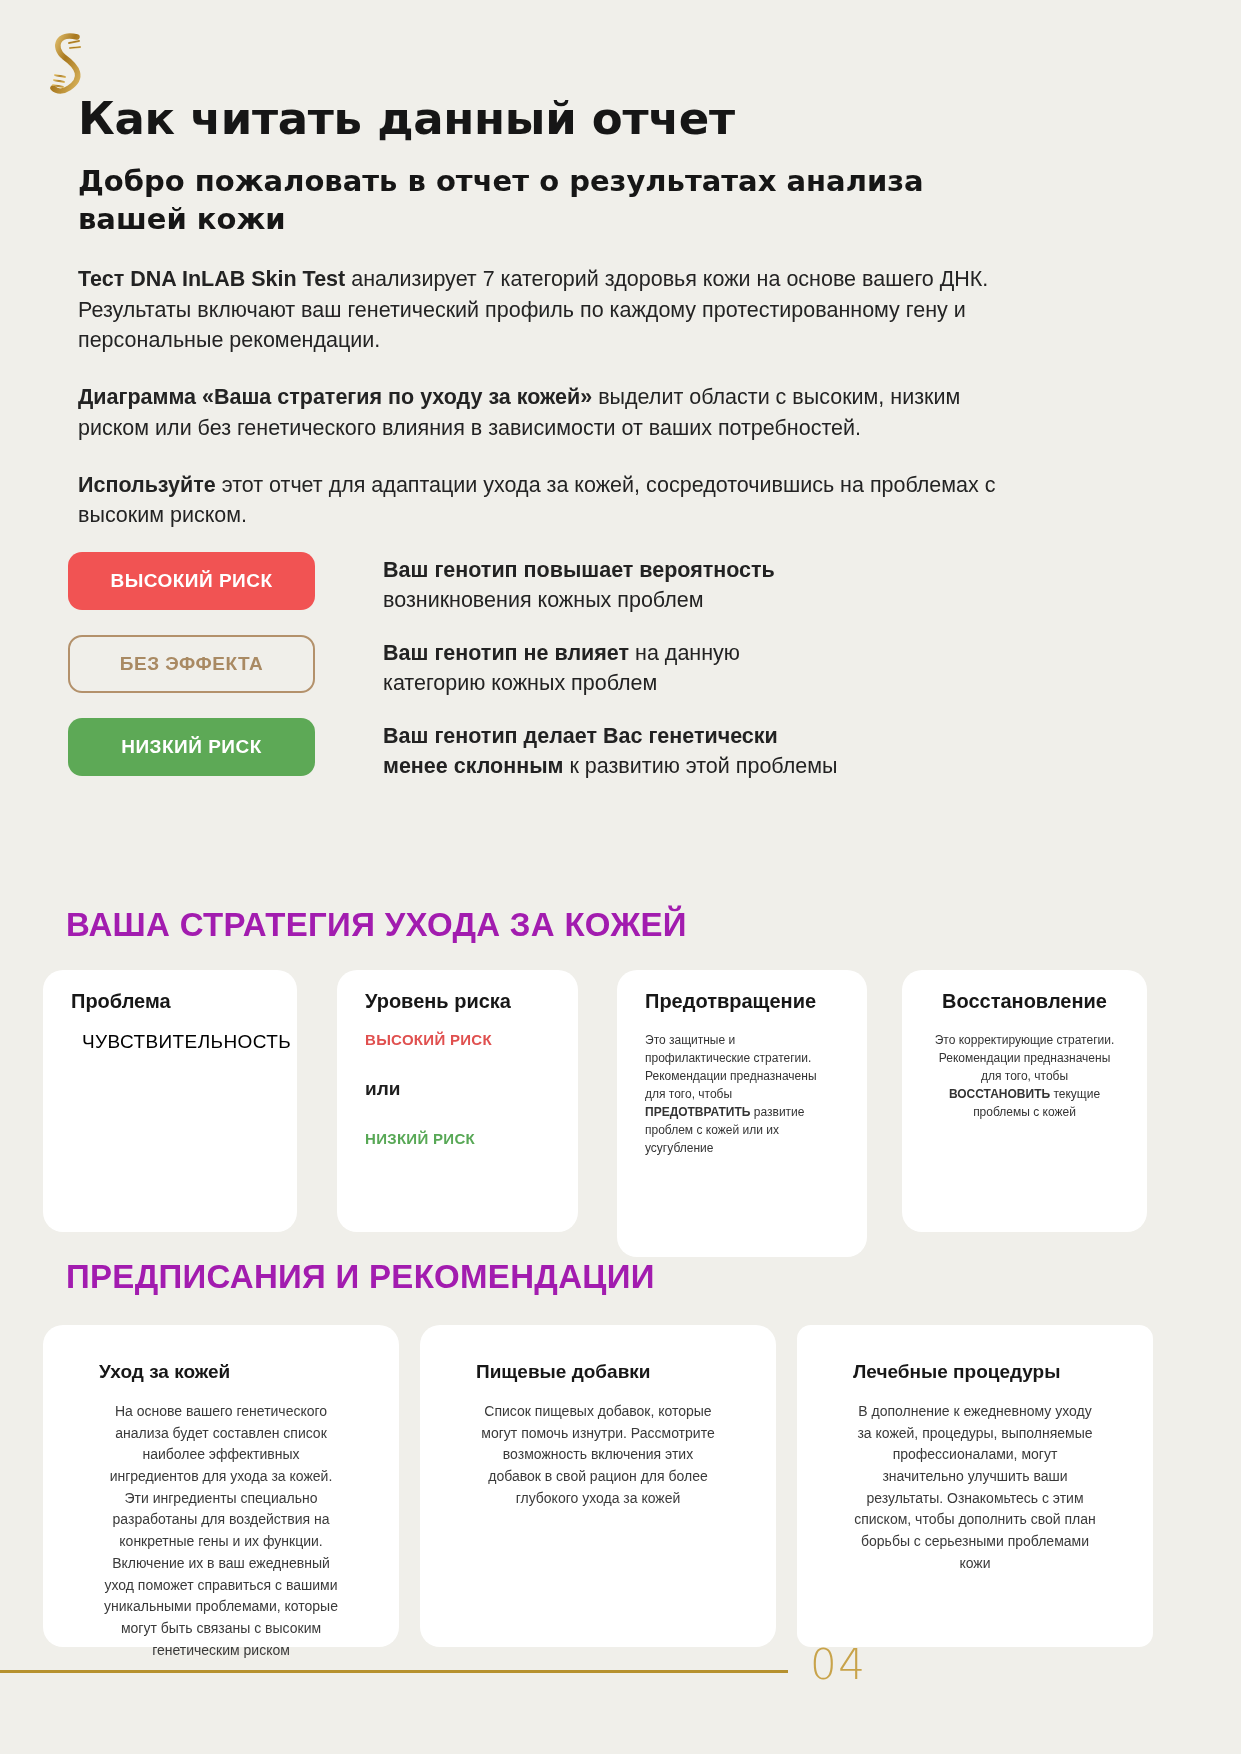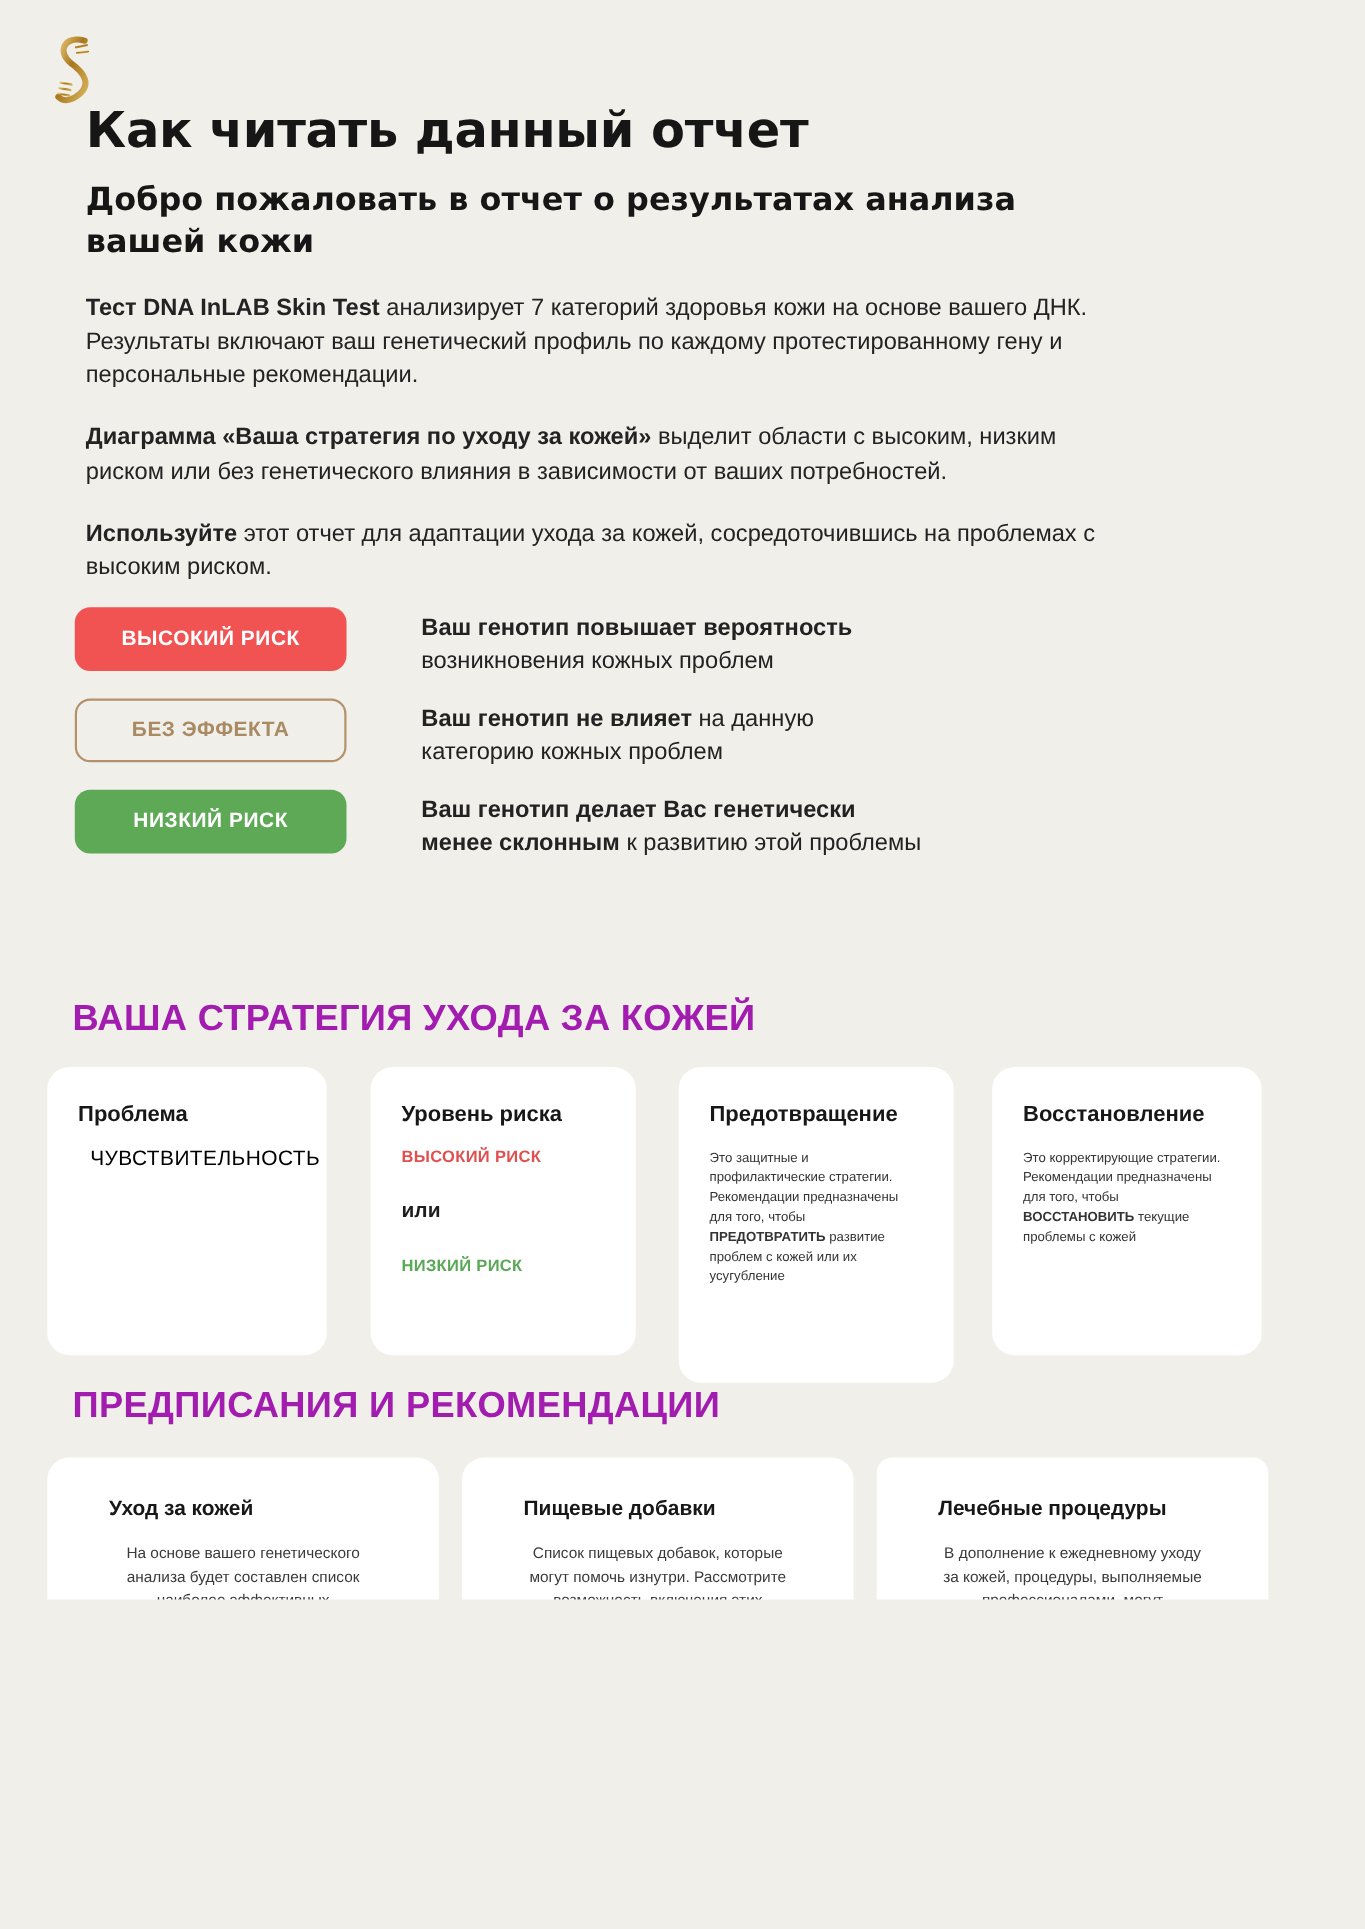--- a/index.html
+++ b/index.html
@@ -2,21 +2,21 @@
 <html><head>
 <meta charset="utf-8">
 <style>
   html,body{margin:0;padding:0;}
   body{
     width:1241px;height:1754px;
     background:#f0efea;
     font-family:"Liberation Sans", sans-serif;
     color:#1e1e1c;
   }
-  .page{position:relative;width:1241px;height:1454px;overflow:hidden;}
+  .page{position:relative;width:1241px;height:1754px;overflow:hidden;}
 
   .logo{position:absolute;left:44px;top:30px;width:46px;height:68px;}
 
   .h1{
     position:absolute;left:78px;top:92px;
     font-size:45px;font-weight:800;letter-spacing:-0.3px;color:#161616;
     font-family:"DejaVu Sans", sans-serif;
   }
   .h2{
     position:absolute;left:78px;top:163px;
@@ -43,25 +43,25 @@
 
   .sec-heading{
     position:absolute;left:66px;
     font-size:33px;font-weight:700;letter-spacing:0.3px;color:#a21caf;
   }
   .sec-heading.s1{top:906px;}
   .sec-heading.s2{top:1258px;}
 
   .cards1{position:absolute;left:43px;top:970px;display:flex;align-items:flex-start;}
   .card{background:#ffffff;border-radius:20px;box-sizing:border-box;}
-  .cards1 .card{padding:32px 28px;}
+  .cards1 .card{padding:20px 28px;}
   .card-c1{width:254px;min-height:262px;margin-right:40px;}
   .card-c2{width:241px;min-height:262px;margin-right:39px;}
   .card-c3{width:250px;min-height:287px;margin-right:35px;}
-  .card-c4{width:245px;min-height:262px;}
+  .card-c4{width:245px;min-height:262px;text-align:center;}
   .card h3{margin:0 0 18px 0;font-size:20px;font-weight:700;color:#171717;}
   .problem-value{font-size:19px;letter-spacing:0.4px;color:#000000;margin-left:11px;}
   .risk-high{color:#e0504f;font-weight:700;font-size:15px;letter-spacing:0.3px;margin-bottom:30px;}
   .risk-or{font-weight:700;font-size:19px;margin-bottom:30px;color:#1e1e1e;}
   .risk-low{color:#58a856;font-weight:700;font-size:15px;letter-spacing:0.3px;}
   .card-small-body{font-size:12px;line-height:1.5;color:#343434;margin:0;}
 
   .cards2{position:absolute;left:43px;top:1325px;display:flex;align-items:flex-start;}
   .cards2 .card{width:356px;height:322px;padding:36px 56px;margin-right:21px;}
   .cards2 .card:last-child{margin-right:0;border-radius:14px;}

